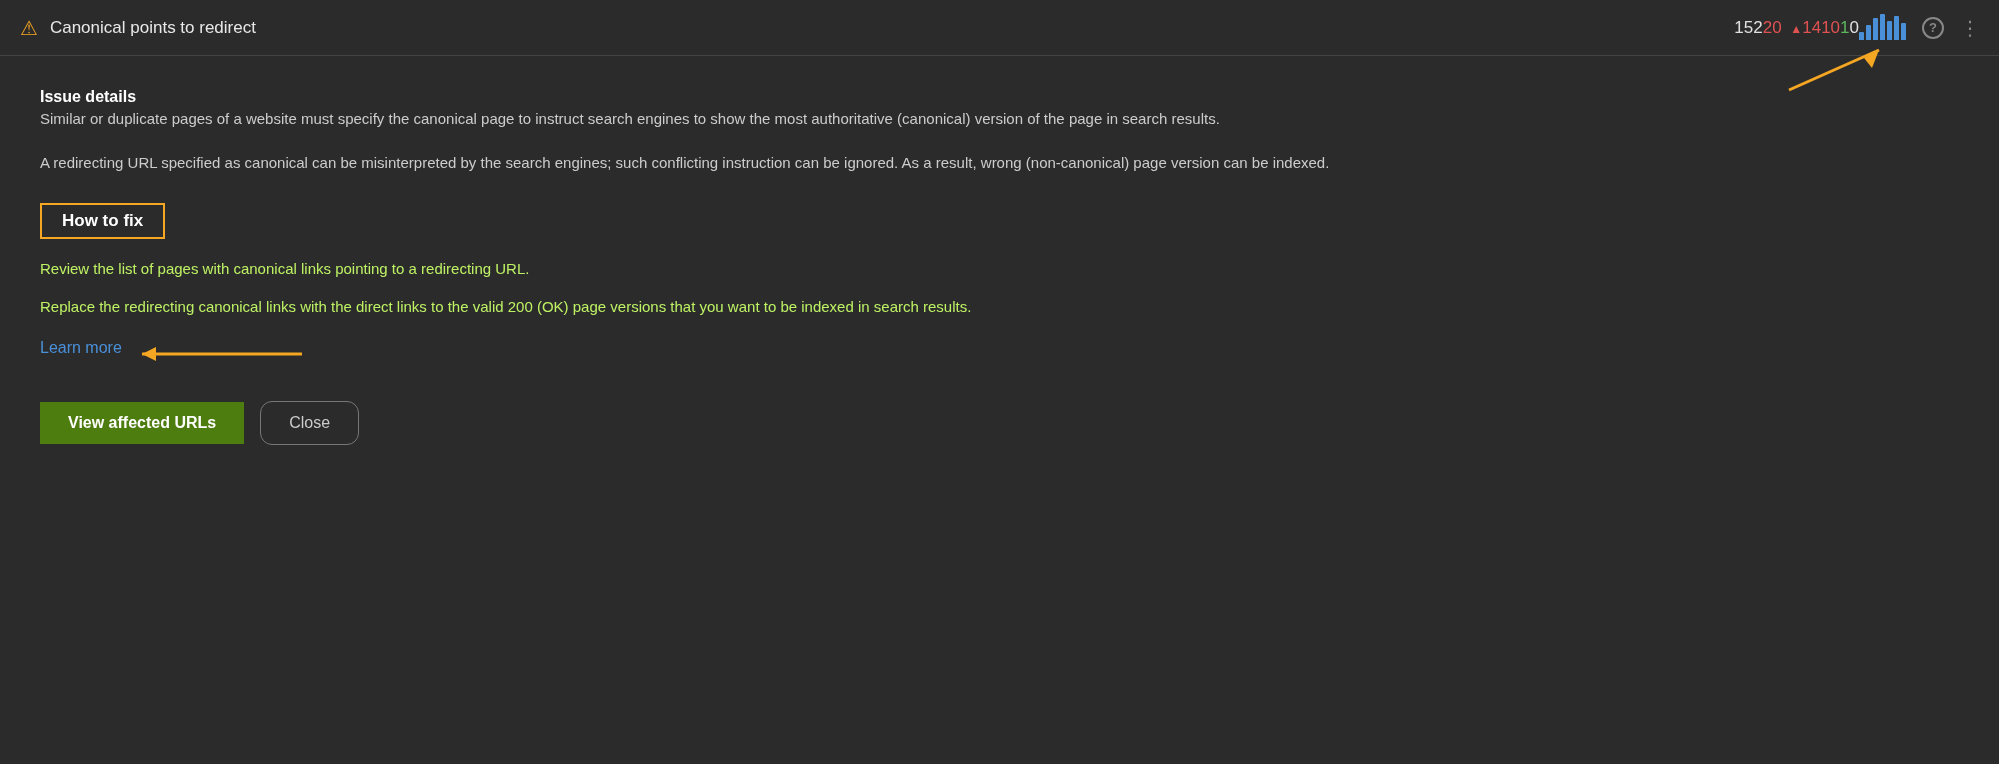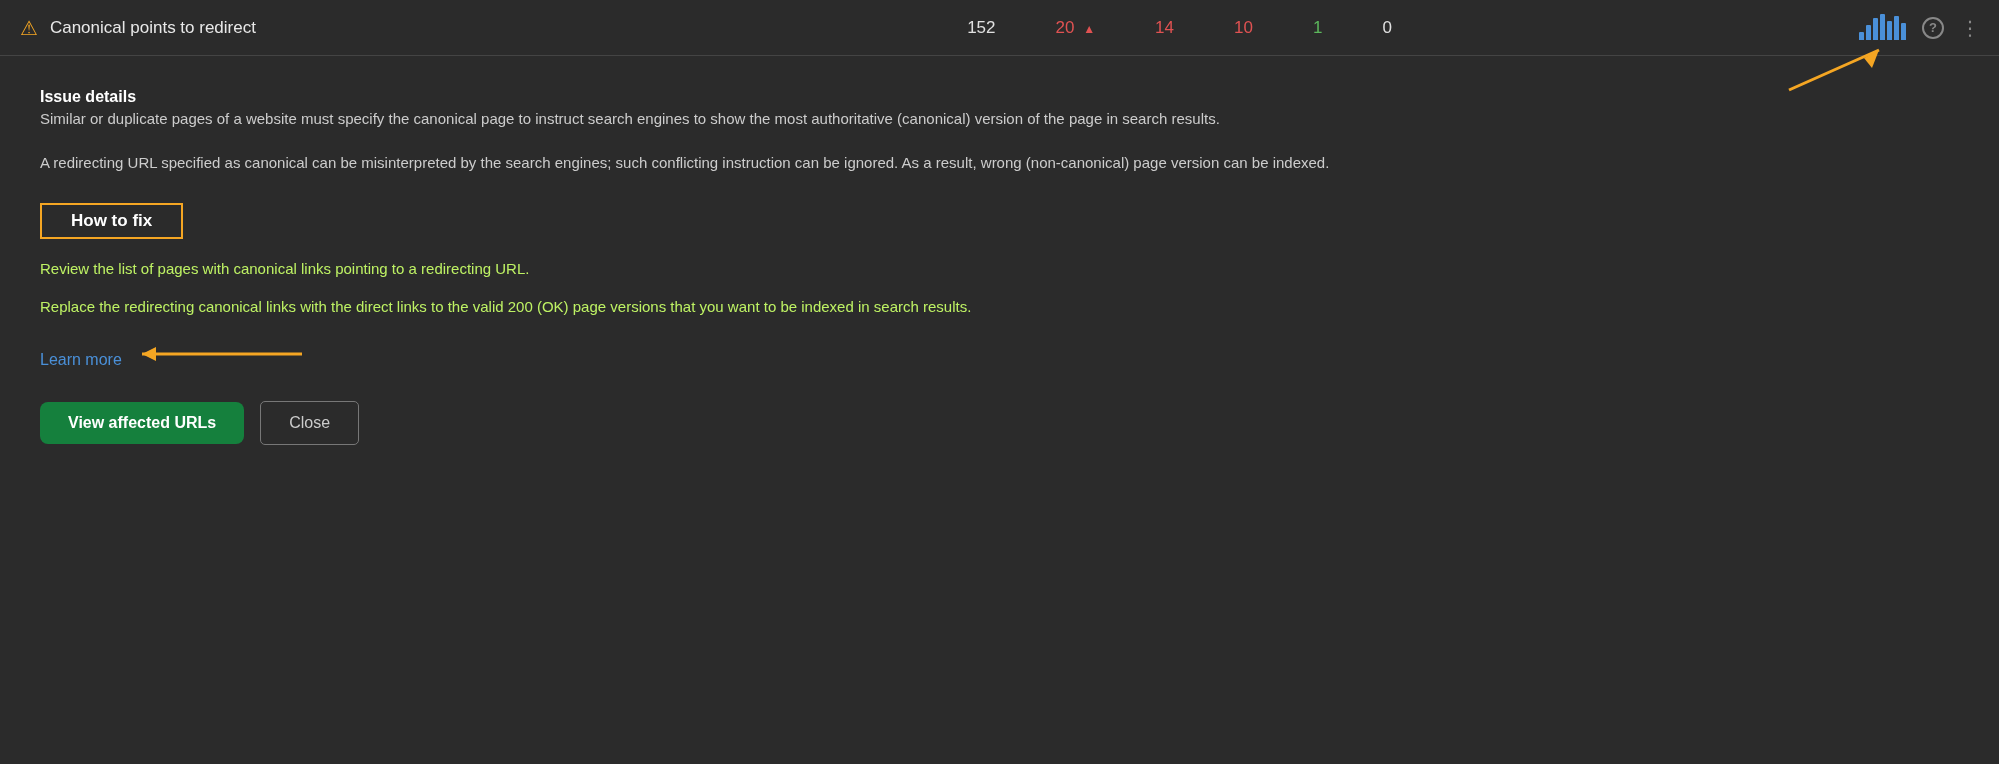--- a/index.html
+++ b/index.html
@@ -38,23 +38,22 @@
 
     .header-title {
       font-size: 17px;
       font-weight: 400;
       color: #e8e8e8;
     }
 
     .header-stats {
       display: flex;
       align-items: center;
-      gap: 60px;
       flex: 1;
-      justify-content: center;
+      justify-content: flex-end;
     }
 
     .stat-value {
       font-size: 17px;
       color: #e0e0e0;
     }
 
     .stat-value.red {
       color: #e05252;
     }
@@ -136,36 +135,36 @@
       margin-bottom: 20px;
       max-width: 1550px;
     }
 
     .how-to-fix-label {
       display: inline-block;
       font-size: 17px;
       font-weight: 700;
       color: #ffffff;
       border: 2px solid #f5a623;
-      padding: 6px 29px;
+      padding: 6px 20px;
       margin-bottom: 18px;
       margin-top: 8px;
     }
 
     .fix-text {
       font-size: 15px;
       color: #bef264;
       line-height: 1.6;
       margin-bottom: 14px;
       max-width: 1550px;
     }
 
     .learn-more-area {
       display: flex;
-      align-items: flex-end;
+      align-items: flex-start;
       margin-top: 20px;
       margin-bottom: 32px;
       position: relative;
     }
 
     .learn-more-link {
       color: #4a90d9;
       font-size: 16px;
       text-decoration: none;
       cursor: pointer;
@@ -174,37 +173,37 @@
     
 
     .buttons-area {
       display: flex;
       align-items: center;
       gap: 16px;
       margin-top: 8px;
     }
 
     .btn-view {
-      background: #15803d;
+      background: #4d7c0f;
       color: #ffffff;
       border: none;
       padding: 12px 28px;
       font-size: 16px;
       font-weight: 600;
-      border-radius: 8px;
+      border-radius: 0;
       cursor: pointer;
     }
 
     .btn-close {
       background: transparent;
       color: #cccccc;
       border: 1px solid #777;
       padding: 12px 28px;
       font-size: 16px;
-      border-radius: 5px;
+      border-radius: 12px;
       cursor: pointer;
     }
   </style>
 </head>
 <body>
 
 <div class="header">
   <div class="header-title-area">
     <span class="warning-icon">⚠</span>
     <span class="header-title">Canonical points to redirect</span>

